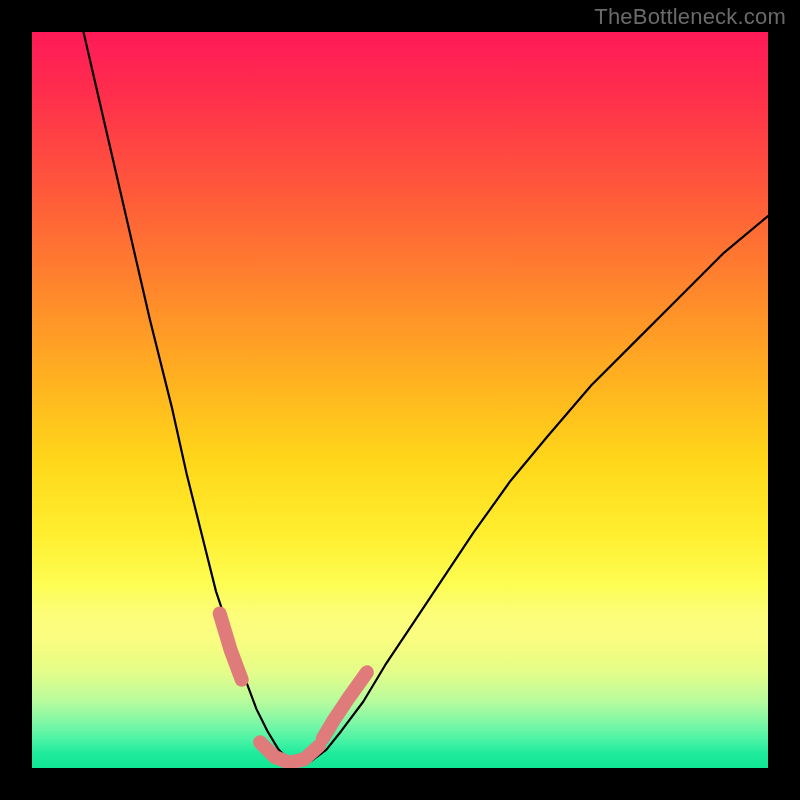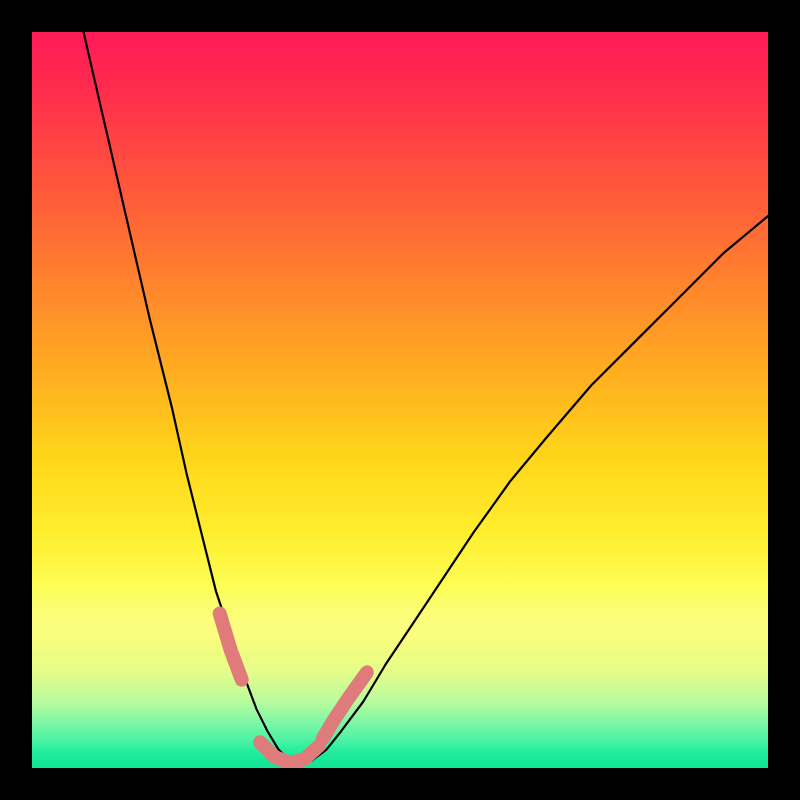--- a/index.html
+++ b/index.html
@@ -91,20 +91,21 @@
     stroke-width: 14;
     stroke-linecap: round;
     stroke-linejoin: round;
   }
 </style>
 </head>
 <body>
 
 <div class="frame">
 
+  <div class="watermark">TheBottleneck.com</div>
 
   <div class="plot-area">
     <div class="gradient"></div>
     <div class="band"></div>
 
     <svg class="curve" viewBox="0 0 100 100" preserveAspectRatio="none">
 
       <path id="main-curve" class="curve-path" d="M7.00 0.00 L10.00 13.00 L13.00 26.00 L16.00 39.00 L19.00 51.00 L21.00 60.00 L23.00 68.00 L25.00 76.00 L27.00 82.00 L29.00 88.00 L30.50 92.00 L32.00 95.00 L33.50 97.50 L35.00 99.00 L36.50 99.50 L38.00 99.00 L40.00 97.50 L42.00 95.00 L45.00 91.00 L48.00 86.00 L52.00 80.00 L56.00 74.00 L60.00 68.00 L65.00 61.00 L70.00 55.00 L76.00 48.00 L82.00 42.00 L88.00 36.00 L94.00 30.00 L100.00 25.00" style="stroke-width: 0.299;"></path>
 
       <path id="pink-left" class="pink-seg" d="M25.50 79.00 L27.00 84.00 L28.50 88.00" style="stroke-width: 1.902;"></path>

